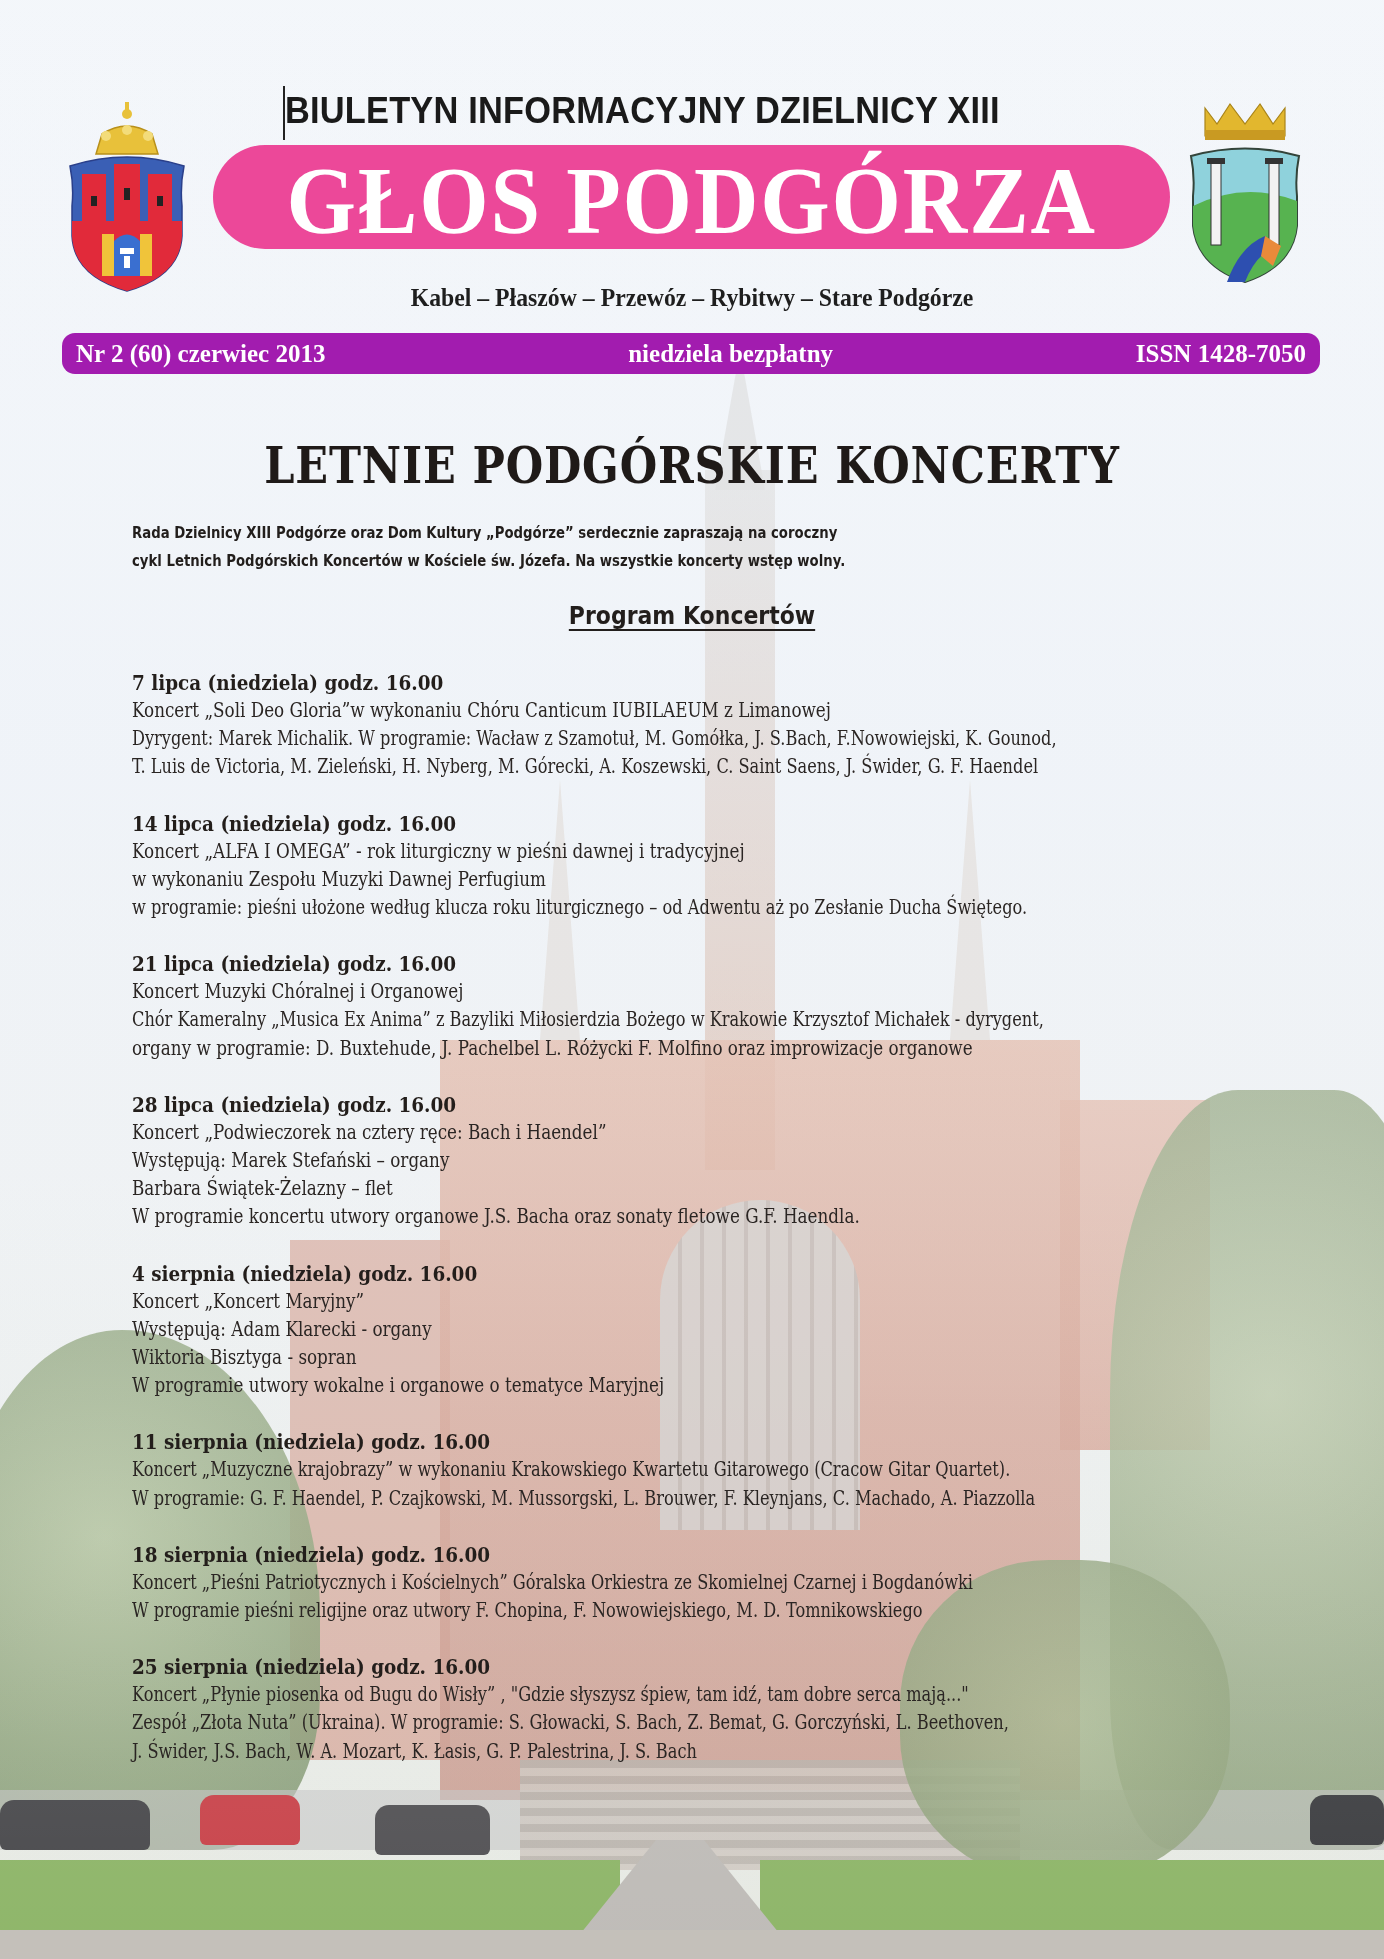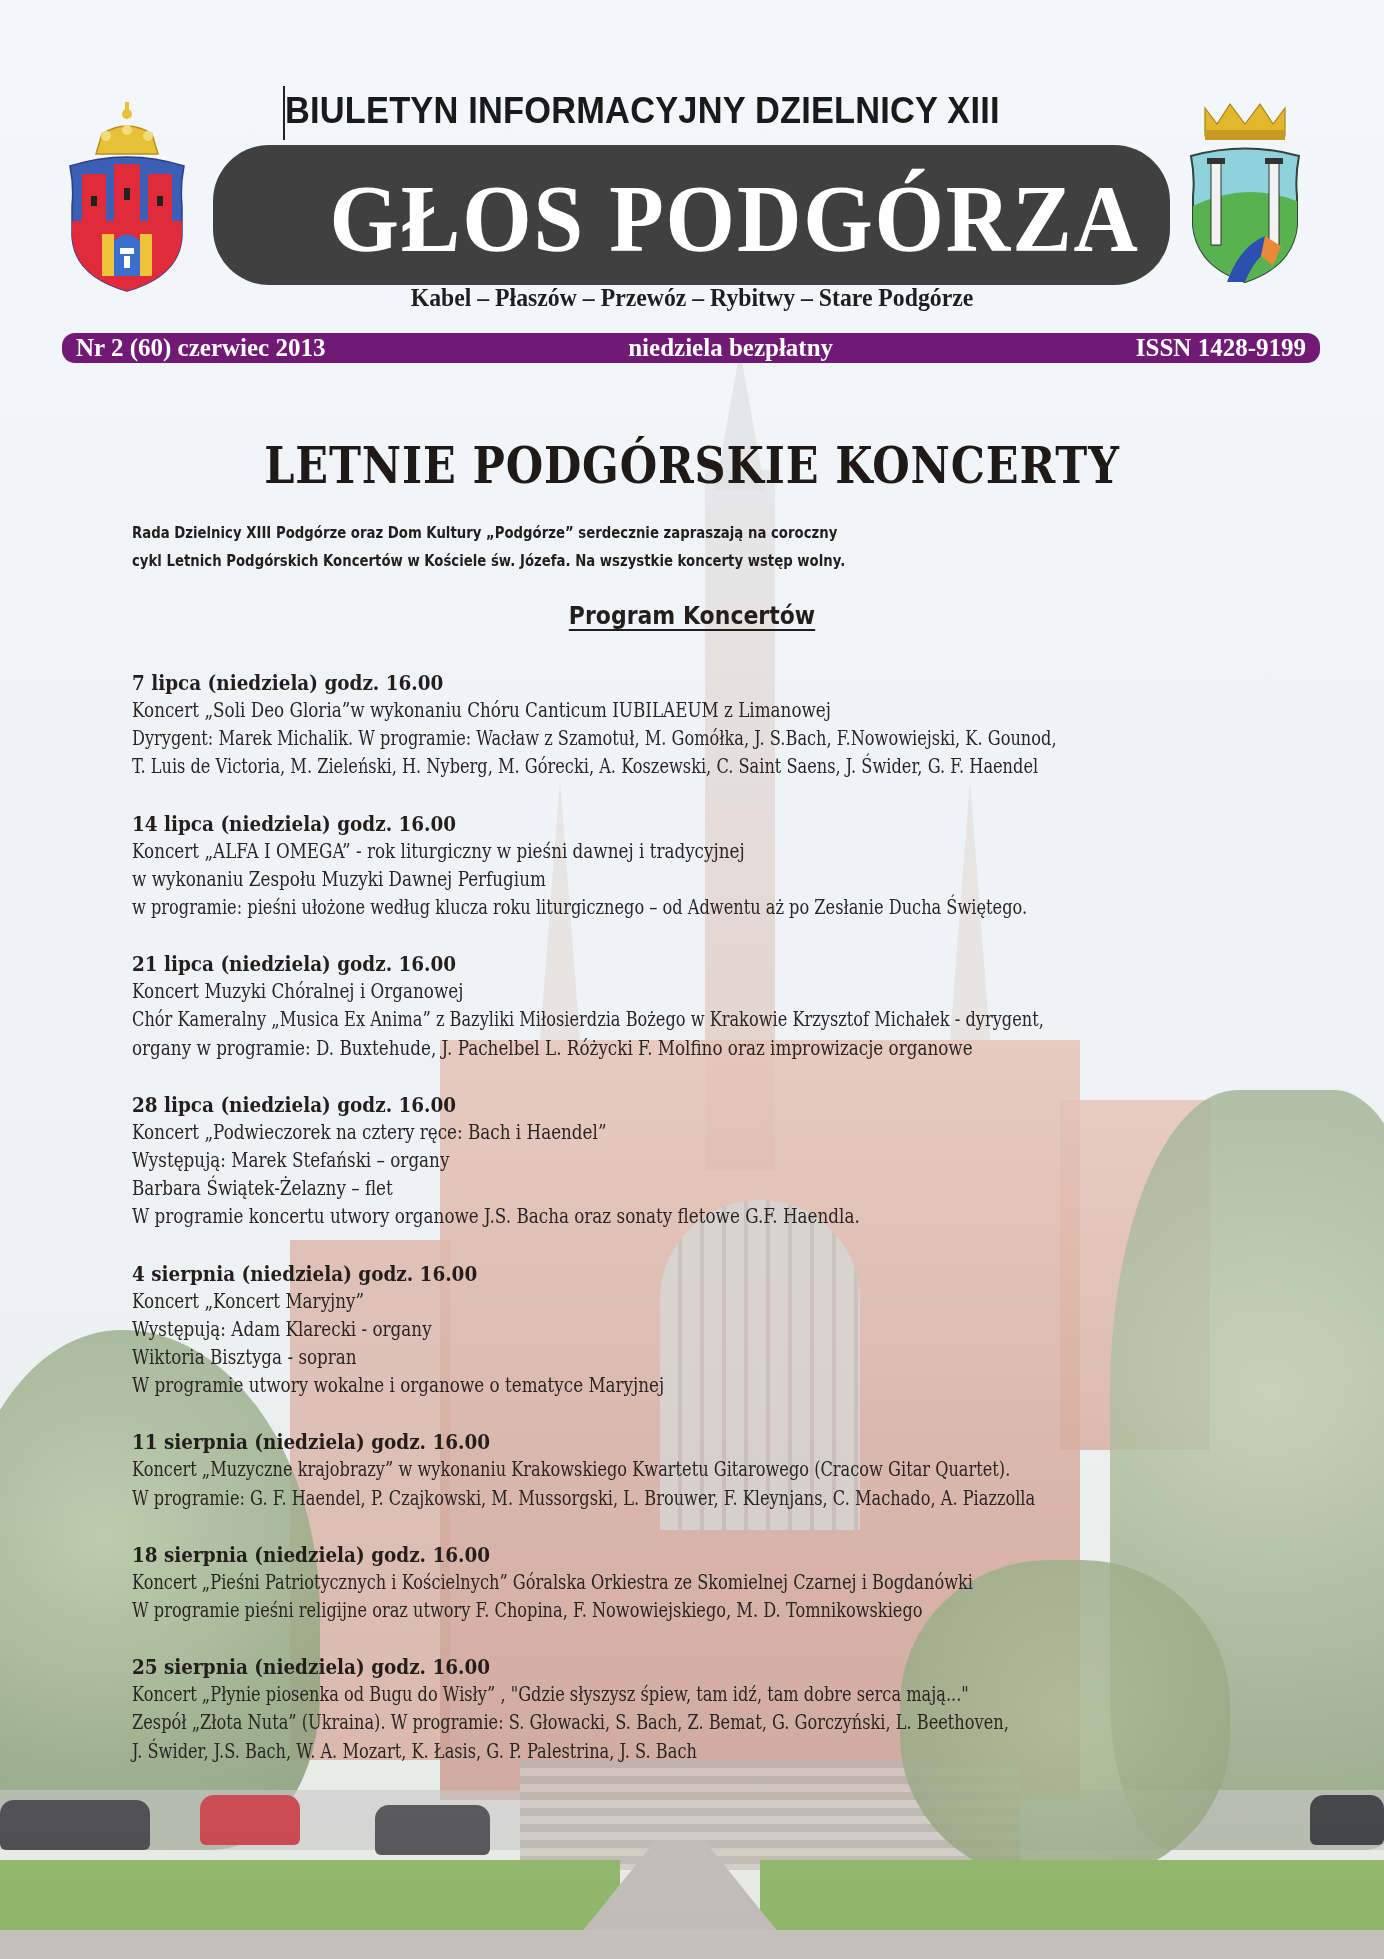--- a/index.html
+++ b/index.html
@@ -47,37 +47,37 @@
   .bulletin-line {
     position: absolute; left: 283px; top: 86px; width: 2px; height: 54px; background: #222;
   }
   .bulletin-title {
     position: absolute; left: 285px; top: 90px; width: 820px;
     font-family: "Liberation Sans", sans-serif; font-weight: bold;
     font-size: 37px; letter-spacing: 0.2px; transform: scaleX(0.93); transform-origin: left;
     color: #1a1a1a; white-space: nowrap;
   }
   .masthead {
-    position: absolute; left: 213px; top: 145px; width: 957px; height: 140px;
-    background: #404040; border-radius: 56px;
-    display: flex; align-items: center; justify-content: flex-end;
+    position: absolute; left: 213px; top: 145px; width: 957px; height: 104px;
+    background: #ec4899; border-radius: 56px;
+    display: flex; align-items: center; justify-content: center;
   }
   .masthead-title {
     font-family: "Liberation Serif", serif; font-weight: bold;
     font-size: 96px; color: #ffffff; letter-spacing: 2px;
     transform: scaleX(0.93); white-space: nowrap; margin-top: 6px;
   }
   .districts {
     position: absolute; left: 0; width: 1384px; top: 284px; text-align: center;
     font-family: "Liberation Serif", serif; font-weight: bold; font-size: 25px; color: #1e1e1e;
     transform: scaleX(0.95);
   }
   .issue-bar {
-    position: absolute; left: 62px; top: 333px; width: 1258px; height: 30px;
-    background: #701a75; border-radius: 13px;
+    position: absolute; left: 62px; top: 333px; width: 1258px; height: 41px;
+    background: #a21caf; border-radius: 13px;
     display: flex; align-items: center; justify-content: space-between; padding: 0 14px;
     font-family: "Liberation Serif", serif; font-weight: bold; font-size: 25px; color: #ffffff;
   }
   .issue-bar span { white-space: nowrap; }
 
   .headline {
     position: absolute; left: 0; width: 1384px; top: 436px; text-align: center;
     font-family: "DejaVu Serif", serif; font-weight: bold; font-size: 50px;
     color: #1f1a18; letter-spacing: 1px; transform: scaleX(0.86);
   }
@@ -179,21 +179,21 @@
 
   <div class="masthead">
     <div class="masthead-title">GŁOS PODGÓRZA</div>
   </div>
 
   <div class="districts">Kabel – Płaszów – Przewóz – Rybitwy – Stare Podgórze</div>
 
   <div class="issue-bar">
     <span>Nr 2 (60) czerwiec 2013</span>
     <span>niedziela bezpłatny</span>
-    <span>ISSN 1428-9199</span>
+    <span>ISSN 1428-7050</span>
   </div>
 
   <div class="headline">LETNIE PODGÓRSKIE KONCERTY</div>
 
   <div class="intro">
     <span>Rada Dzielnicy XIII Podgórze oraz Dom Kultury „Podgórze” serdecznie zapraszają na coroczny</span>
     <span>cykl Letnich Podgórskich Koncertów w Kościele św. Józefa. Na wszystkie koncerty wstęp wolny.</span>
   </div>
 
   <div class="program-title">Program Koncertów</div>

